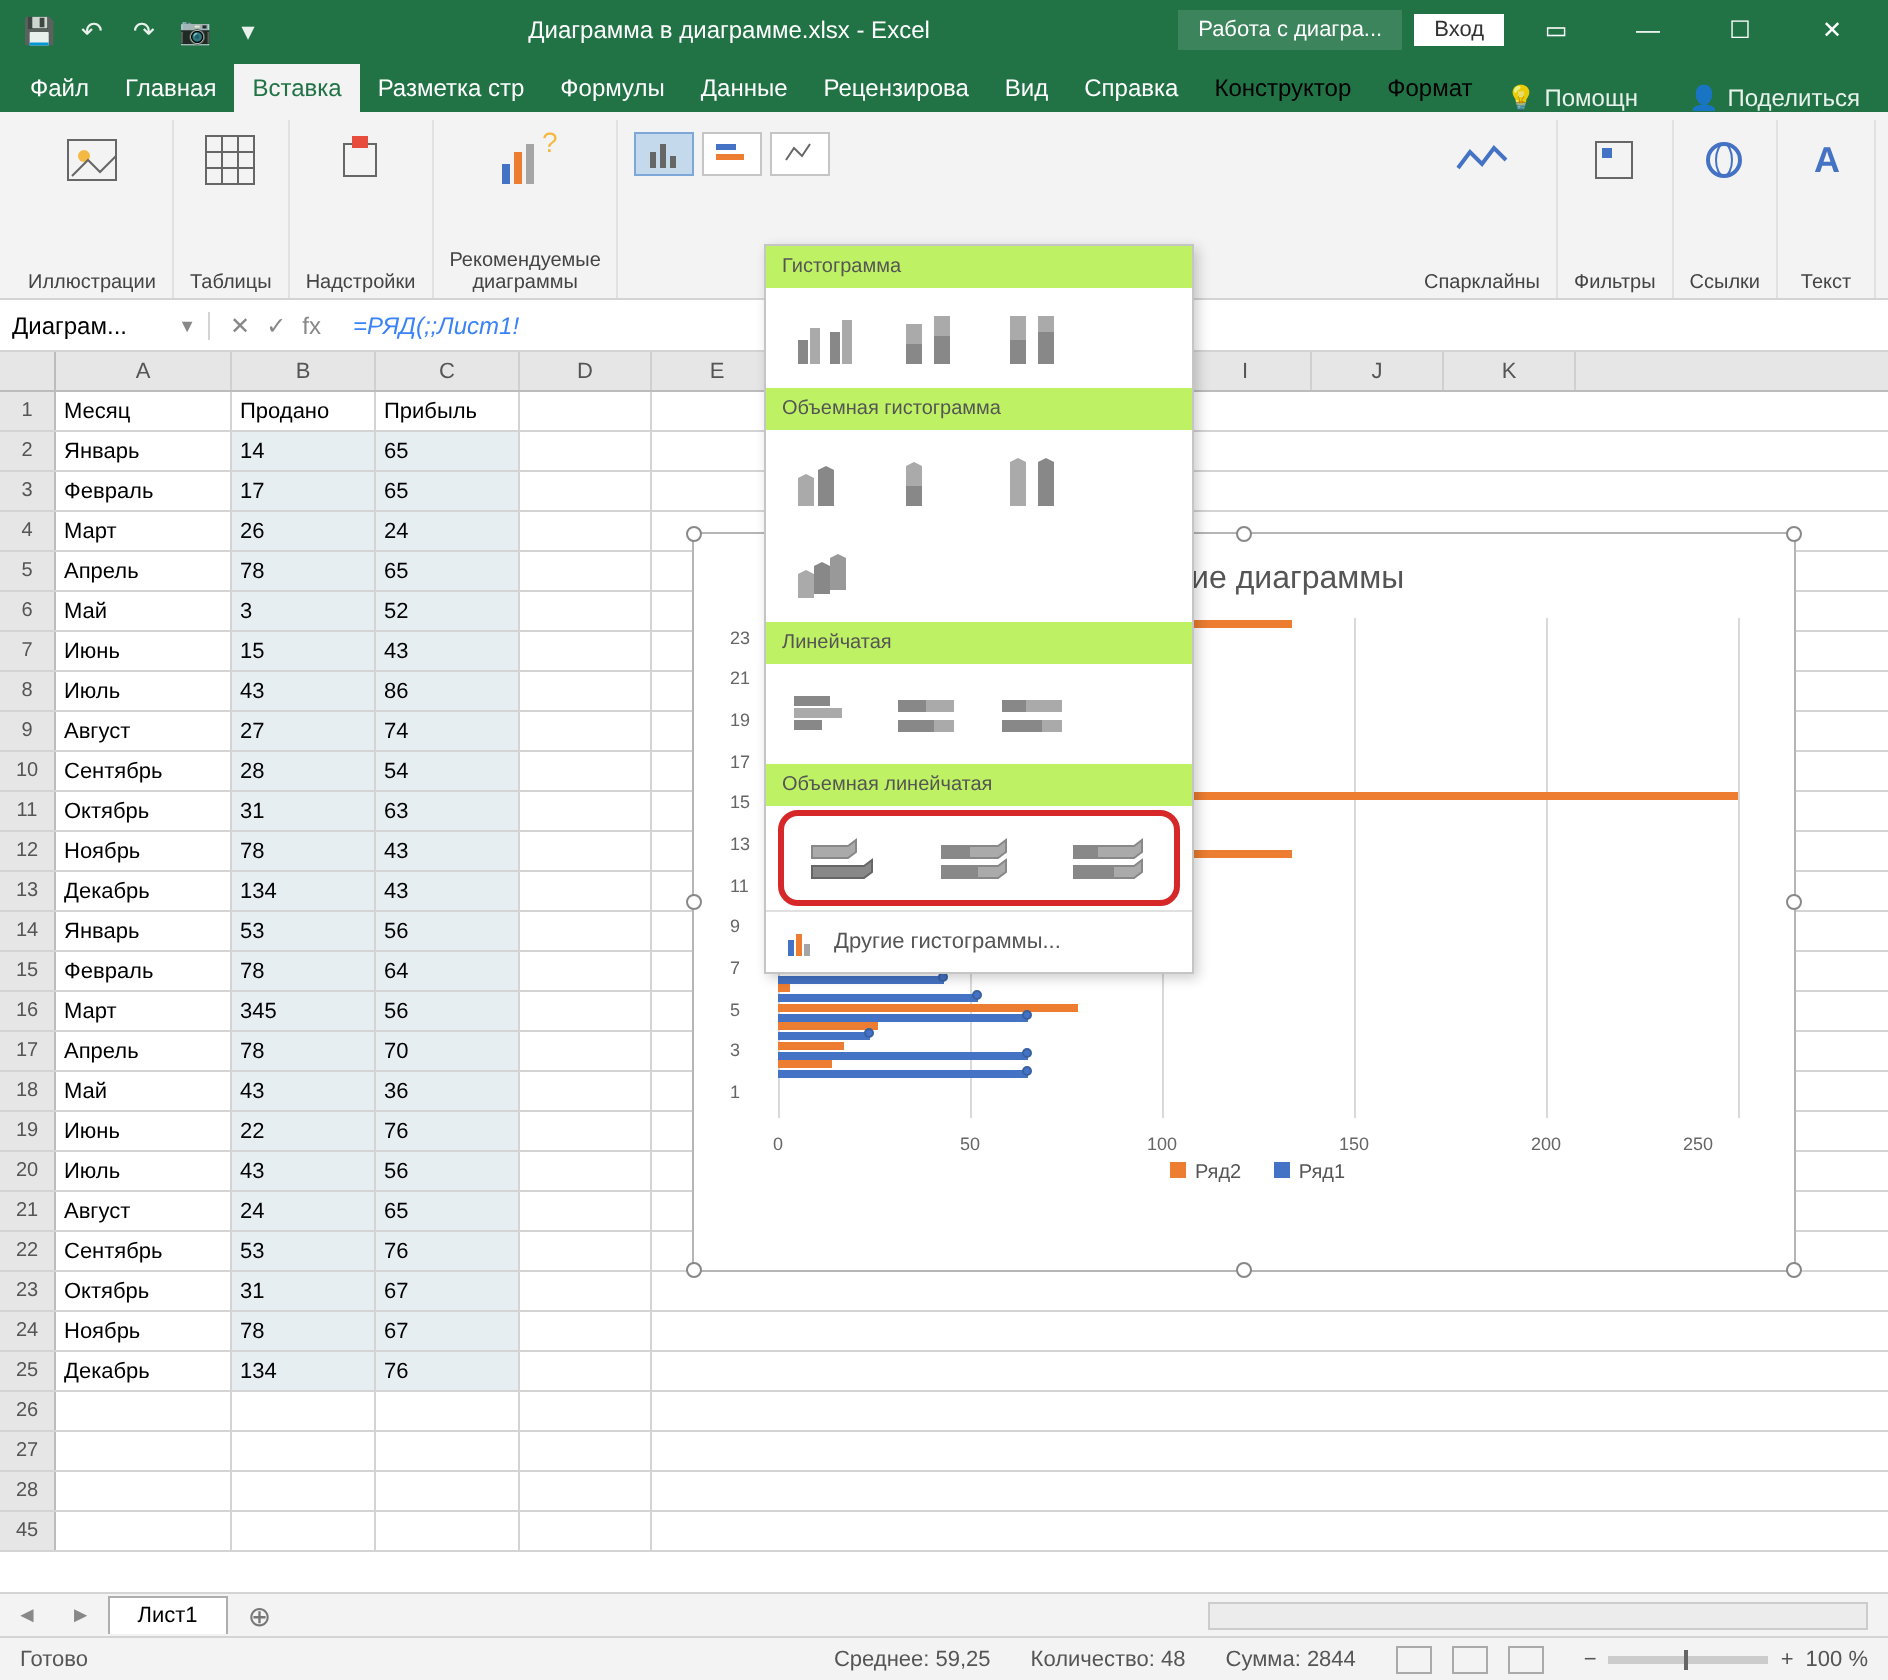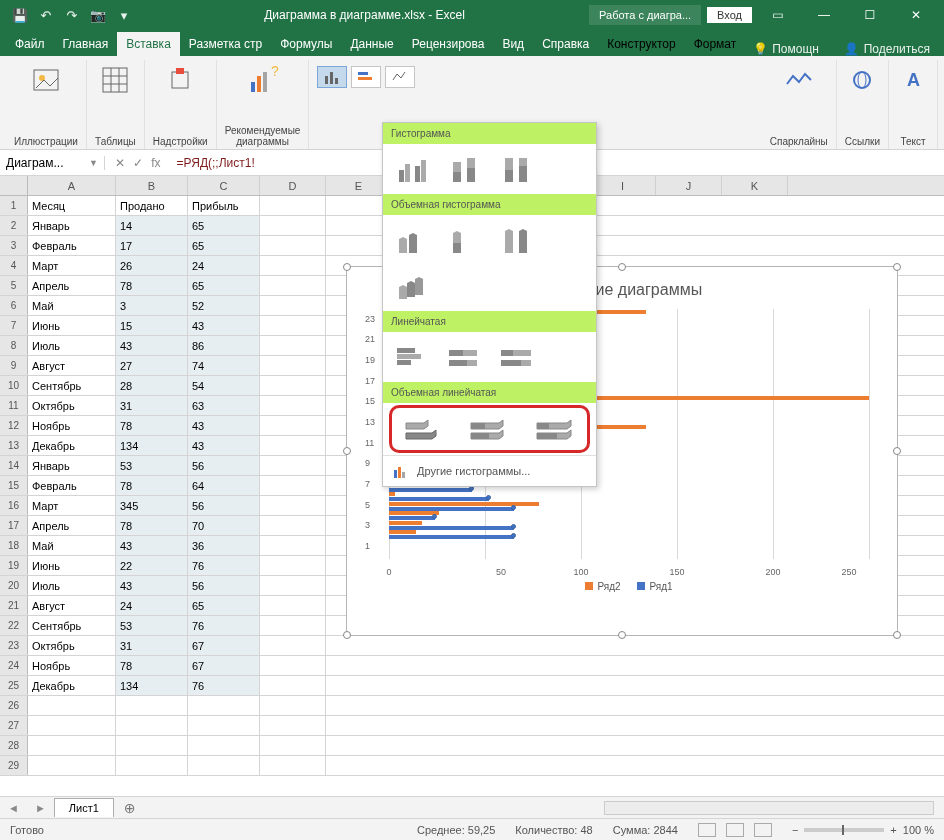--- a/index.html
+++ b/index.html
@@ -36,21 +36,21 @@
 .chart-dropdown .section-hdr { background: #bef264; padding: 5px 8px; color: #555; font-size: 10px; }
 .chart-dropdown .icon-row { display: flex; gap: 12px; padding: 8px 10px; flex-wrap: wrap; }
 .chart-dropdown .chart-icon { width: 40px; height: 34px; display: flex; align-items: center; justify-content: center; cursor: pointer; }
 .chart-dropdown .highlight-box { border: 3px solid #d62828; border-radius: 10px; padding: 4px 8px; margin: 2px 6px; display: flex; gap: 18px; justify-content: space-around; }
 .chart-dropdown .more-row { padding: 8px 10px; color: #555; display: flex; align-items: center; gap: 8px; border-top: 1px solid #e0e0e0; }
 
 
 .formula-row { height: 26px; display: flex; align-items: center; border-bottom: 1px solid #d4d4d4; font-size: 12px; }
 .name-box { width: 105px; border-right: 1px solid #d4d4d4; padding: 0 6px; display: flex; align-items: center; justify-content: space-between; }
 .fb-icons { display: flex; gap: 8px; padding: 0 10px; color: #888; align-items: center; }
-.fb-input { flex: 1; padding: 0 6px; color: #7f1d1d; }
+.fb-input { flex: 1; padding: 0 6px; color: #3b82f6; font-style: italic; }
 
 
 .grid-area { position: relative; height: 608px; overflow: hidden; background: #fff; }
 .col-headers { display: flex; height: 20px; background: #e6e6e6; border-bottom: 1px solid #bcbcbc; font-size: 11px; color: #555; position: relative; }
 .col-headers .corner { width: 28px; border-right: 1px solid #bcbcbc; background: #e6e6e6; }
 .col-headers .ch { border-right: 1px solid #d0d0d0; text-align: center; line-height: 20px; }
 .col-A { width: 88px; } .col-B { width: 72px; } .col-C { width: 72px; } .col-D { width: 66px; }
 .col-rest { width: 66px; }
 
 .rows { }
@@ -210,20 +210,29 @@
     <div class="rg-icon">
         <svg width="28" height="20">
           <polyline points="2,14 8,6 14,12 20,4 26,10" fill="none" stroke="#4472c4" stroke-width="2"></polyline>
         </svg>
       </div>
     <div class="rg-label">Спарклайны</div>
   </div>
   <div class="ribbon-group">
     <div class="rg-icon">
         <svg width="24" height="24">
+          <rect x="3" y="3" width="18" height="18" fill="none" stroke="#666"></rect>
+          <rect x="6" y="6" width="5" height="5" fill="#4472c4"></rect>
+        </svg>
+      </div>
+    <div class="rg-label">Фильтры</div>
+  </div>
+  <div class="ribbon-group">
+    <div class="rg-icon">
+        <svg width="24" height="24">
           <circle cx="12" cy="12" r="8" fill="none" stroke="#4472c4" stroke-width="2"></circle>
           <ellipse cx="12" cy="12" rx="4" ry="8" fill="none" stroke="#4472c4"></ellipse>
         </svg>
       </div>
     <div class="rg-label">Ссылки</div>
   </div>
   <div class="ribbon-group">
     <div class="rg-icon">
         <svg width="24" height="24">
           <text x="6" y="18" font-size="18" fill="#4472c4" font-weight="bold">A</text>
@@ -569,21 +578,21 @@
         <div class="cell col-D"></div>
       </div>
       <div class="row">
         <div class="rh">28</div>
         <div class="cell col-A"></div>
         <div class="cell col-B"></div>
         <div class="cell col-C"></div>
         <div class="cell col-D"></div>
       </div>
       <div class="row">
-        <div class="rh">29</div>
+        <div class="rh">45</div>
         <div class="cell col-A"></div>
         <div class="cell col-B"></div>
         <div class="cell col-C"></div>
         <div class="cell col-D"></div>
       </div>
     </div>
 
   <div class="chart-obj">
     <div class="handle" style="left:-4px;top:-4px"></div>
       <div class="handle" style="right:-4px;top:-4px"></div>
@@ -591,21 +600,21 @@
       <div class="handle" style="right:-4px;bottom:-4px"></div>
     <div class="handle" style="left:50%;top:-4px;margin-left:-4px"></div>
       <div class="handle" style="left:50%;bottom:-4px;margin-left:-4px"></div>
     <div class="handle" style="top:50%;left:-4px;margin-top:-4px"></div>
       <div class="handle" style="top:50%;right:-4px;margin-top:-4px"></div>
     <div class="chart-title">Название диаграммы</div>
     <div class="chart-plot" id="chart-plot">
         <div class="gridline" style="left: 0px;"></div>
         <div class="xlab" style="left: 0px;">0</div>
         <div class="gridline" style="left: 96px;"></div>
-        <div class="xlab" style="left: 112px;">50</div>
+        <div class="xlab" style="left: 96px;">50</div>
         <div class="gridline" style="left: 192px;"></div>
         <div class="xlab" style="left: 192px;">100</div>
         <div class="gridline" style="left: 288px;"></div>
         <div class="xlab" style="left: 288px;">150</div>
         <div class="gridline" style="left: 384px;"></div>
         <div class="xlab" style="left: 384px;">200</div>
         <div class="gridline" style="left: 480px;"></div>
         <div class="xlab" style="left: 460px;">250</div>
         <div class="ylab" style="top: 236.833px;">1</div>
         <div class="ylab" style="top: 216.167px;">3</div>

